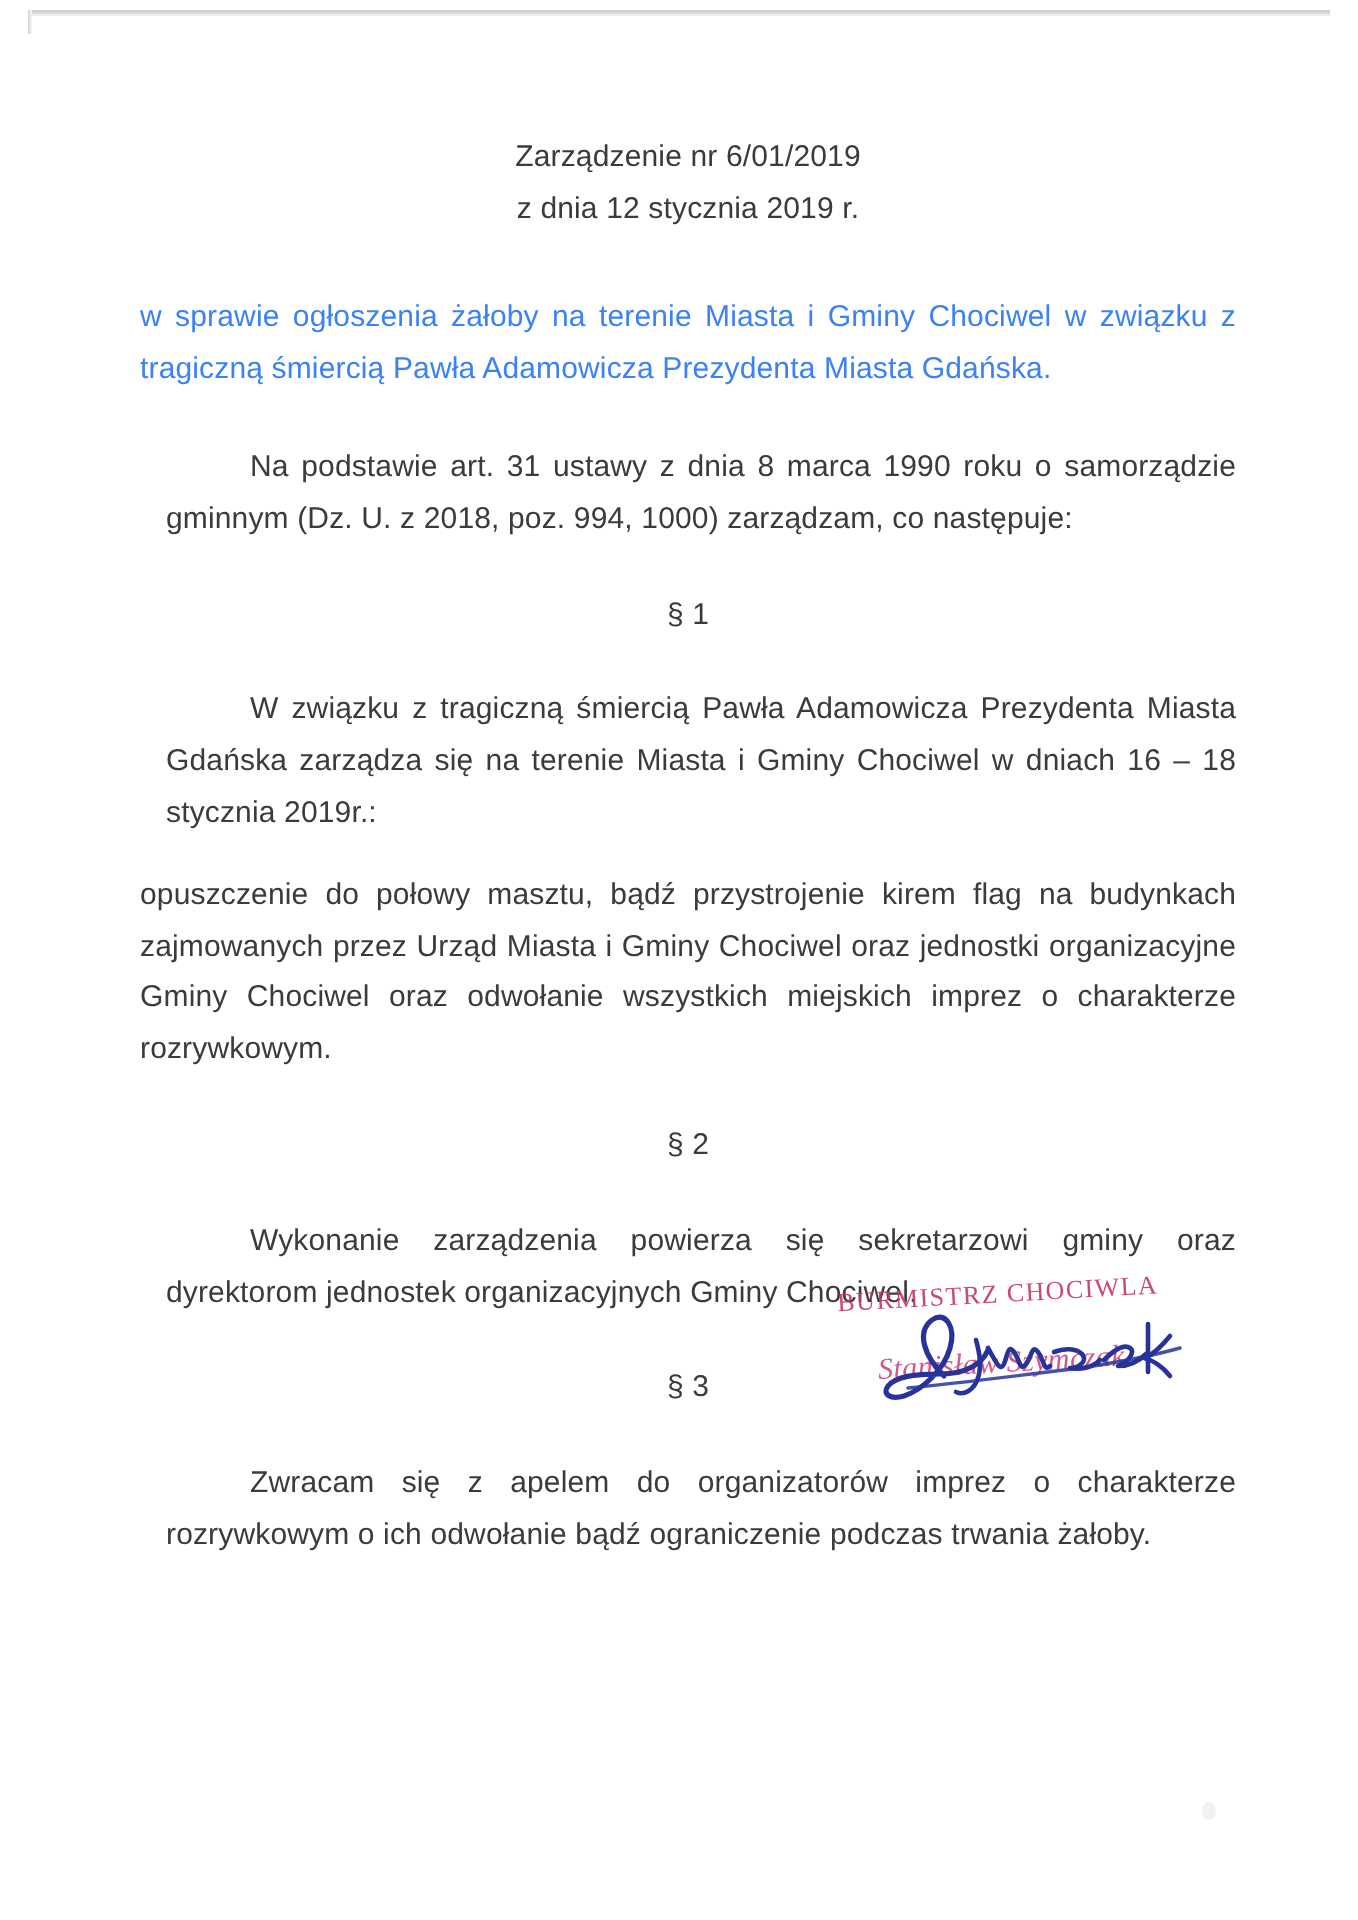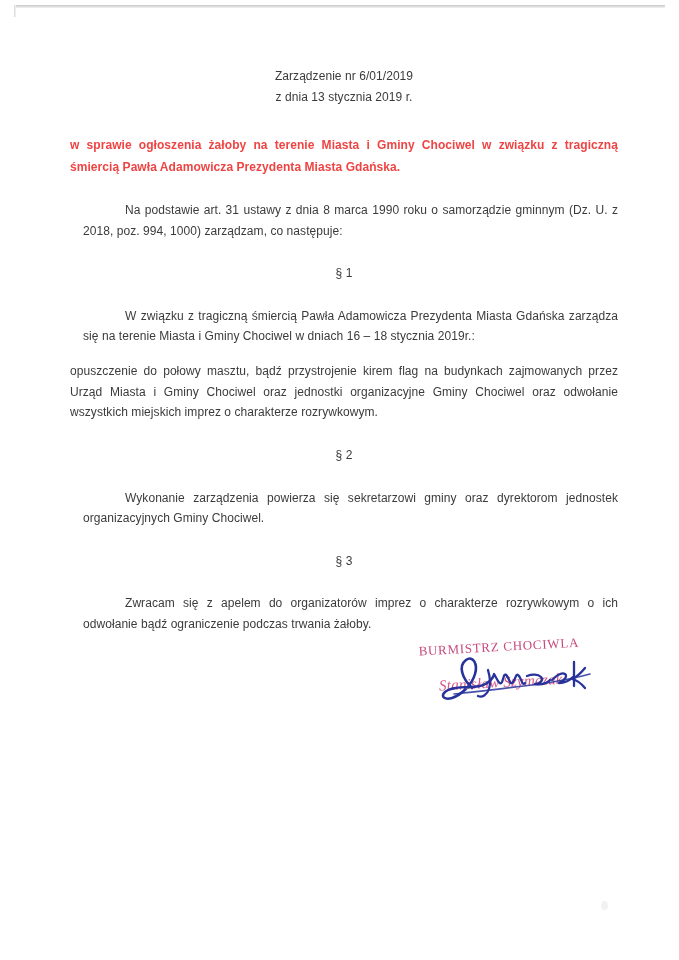--- a/index.html
+++ b/index.html
@@ -38,40 +38,40 @@
 
   .content {
     position: absolute;
     left: 70px;
     top: 0;
     width: 548px;
   }
 
   .doc-text {
     color: #3b3b3c;
-    font-size: 12px;
+    font-size: 15px;
     line-height: 1.72;
     letter-spacing: 0.005em;
   }
 
   .header-block {
     text-align: center;
     margin-top: 66px;
   }
   .header-line {
     display: block;
   }
 
   .subject {
     margin-top: 28px;
-    font-weight: bold;
+    font-weight: normal;
     text-align: justify;
     text-justify: inter-word;
     line-height: 1.78;
-    color: #ef4444;
+    color: #3b82f6;
   }
 
   .para {
     margin-top: 22px;
     text-align: justify;
     text-justify: inter-word;
   }
   .para.indent {
     text-indent: 42px;
     margin-left: 13px;
@@ -149,21 +149,21 @@
 
 <div class="page">
 
   <div class="scan-edge-top"></div>
   <div class="scan-edge-left"></div>
 
   <div class="content doc-text">
 
     <div class="header-block">
       <span class="header-line">Zarządzenie nr 6/01/2019</span>
-      <span class="header-line">z dnia 13 stycznia 2019 r.</span>
+      <span class="header-line">z dnia 12 stycznia 2019 r.</span>
     </div>
 
     <p class="subject">w sprawie ogłoszenia żałoby na terenie Miasta i Gminy Chociwel w związku z tragiczną śmiercią Pawła Adamowicza Prezydenta Miasta Gdańska.</p>
 
     <p class="para indent">Na podstawie art. 31 ustawy z dnia 8 marca 1990 roku o samorządzie gminnym (Dz. U. z 2018, poz. 994, 1000) zarządzam, co następuje:</p>
 
     <div class="section-mark">§ 1</div>
     <p class="para indent">W związku z tragiczną śmiercią Pawła Adamowicza Prezydenta Miasta Gdańska zarządza się na terenie Miasta i Gminy Chociwel w dniach 16 – 18 stycznia 2019r.:</p>
     <p class="para tight">opuszczenie do połowy masztu, bądź przystrojenie kirem flag na budynkach zajmowanych przez Urząd Miasta i Gminy Chociwel oraz jednostki organizacyjne Gminy Chociwel oraz odwołanie wszystkich miejskich imprez o charakterze rozrywkowym.</p>
 

